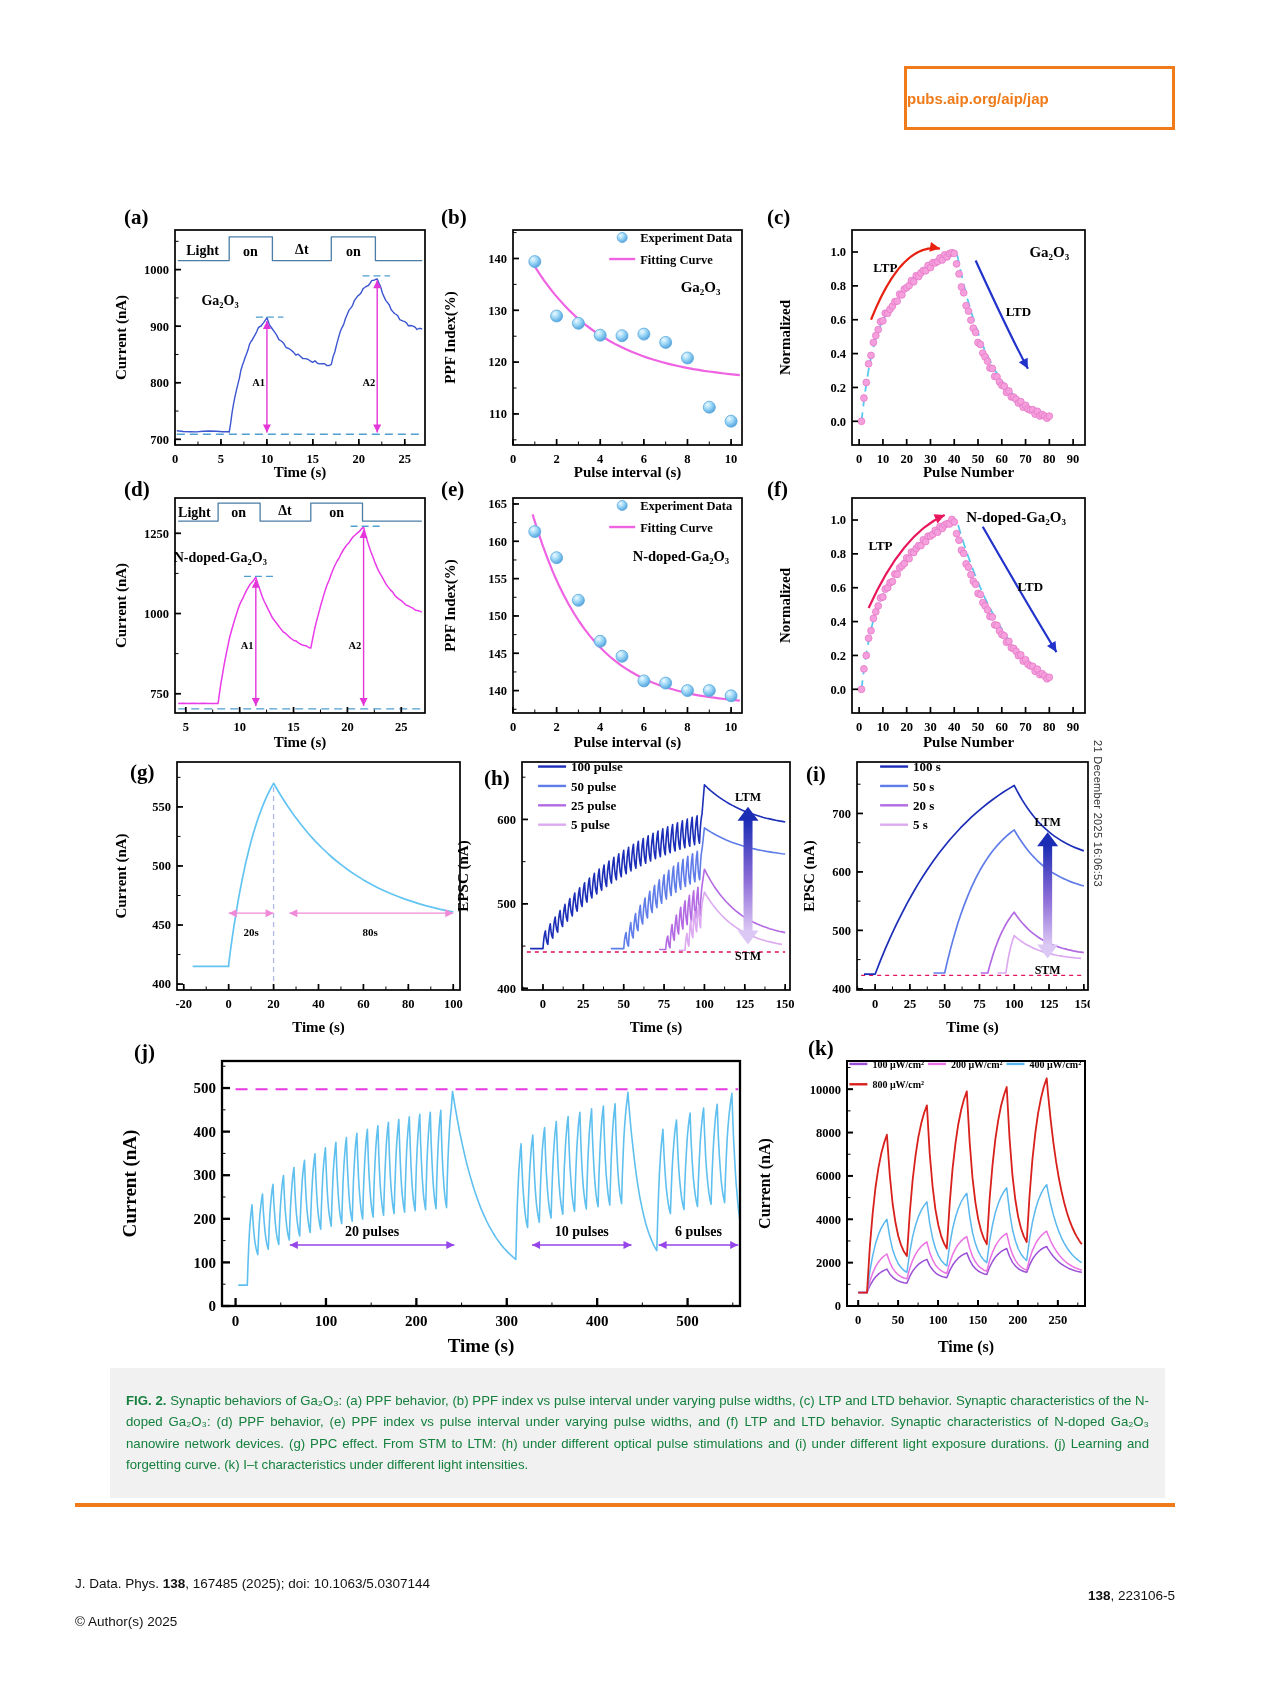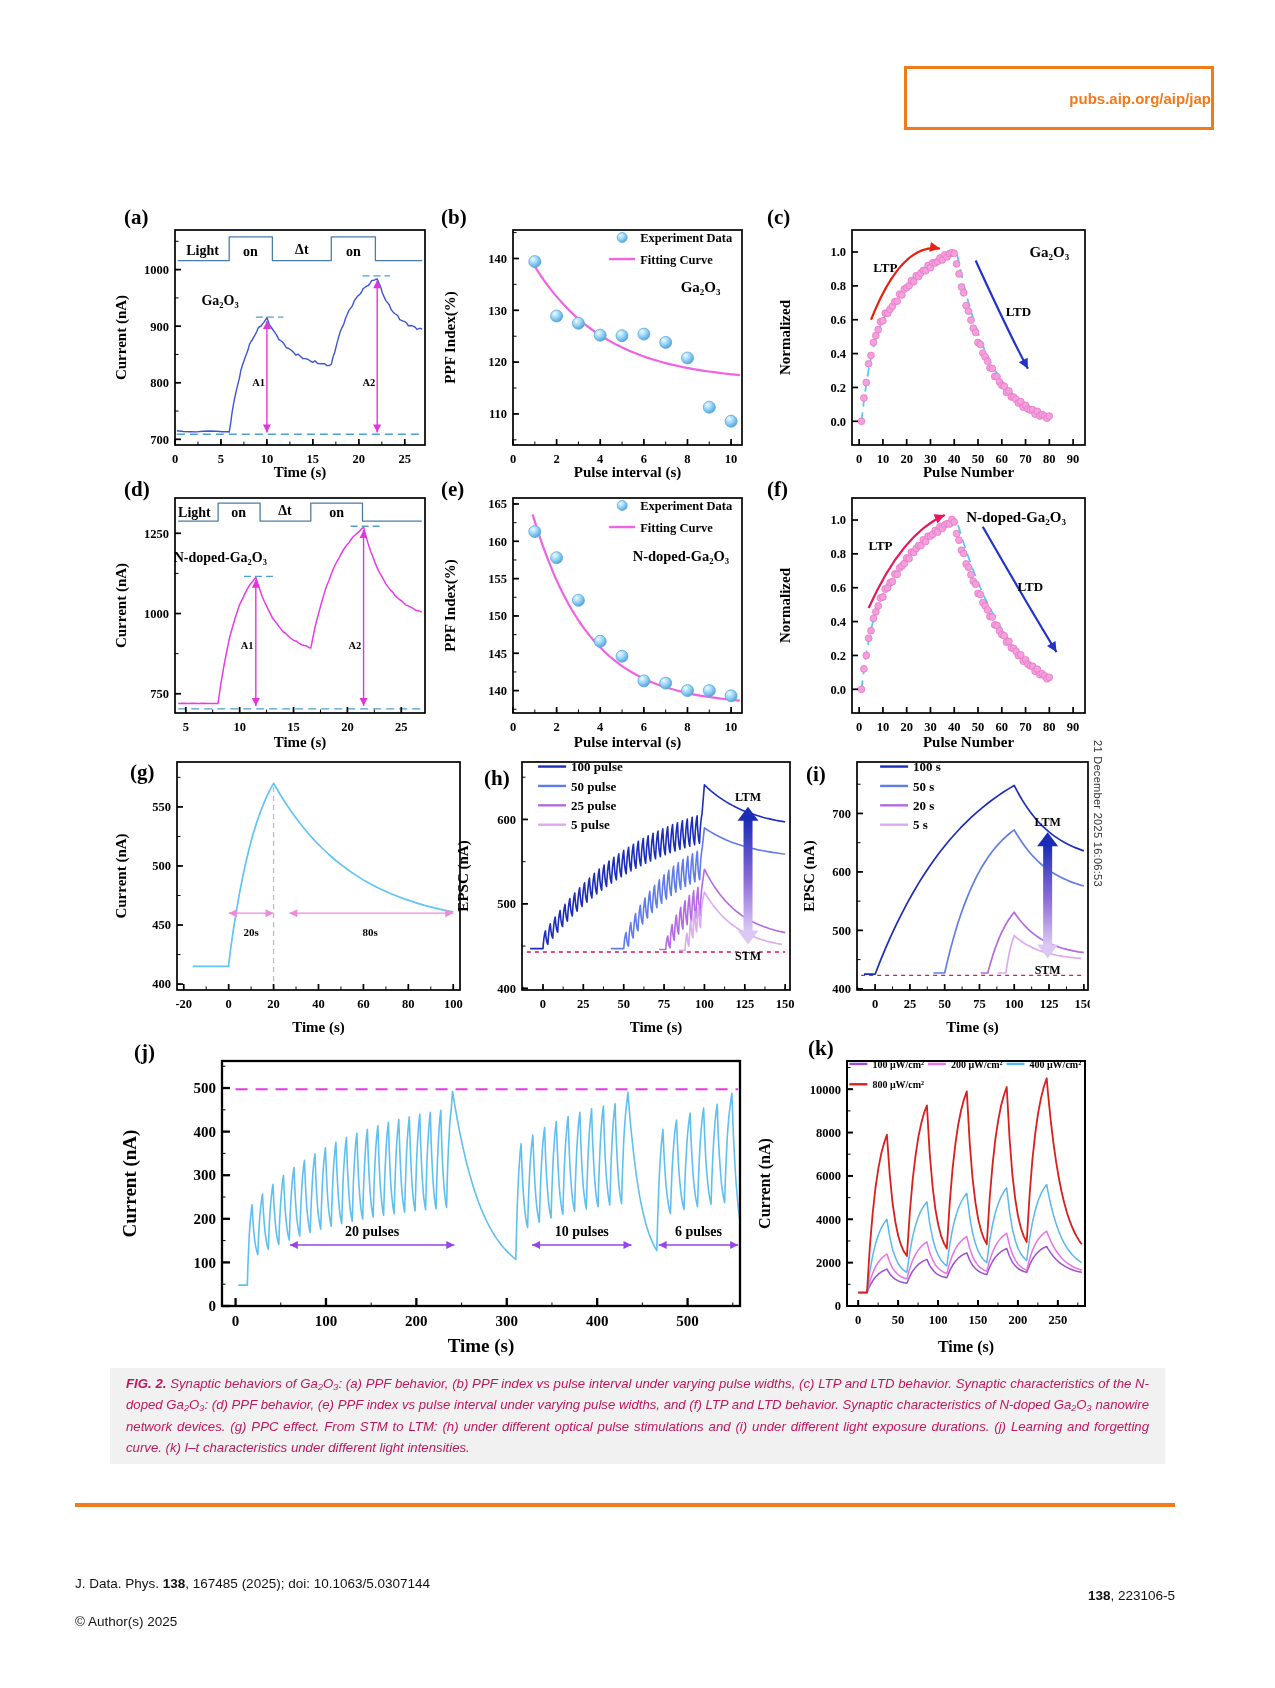--- a/index.html
+++ b/index.html
@@ -1,40 +1,40 @@
 <!DOCTYPE html>
 <html><head>
 <meta charset="utf-8">
 <style>
   html,body{margin:0;padding:0;background:#fff;}
   .page{position:relative;width:1275px;height:1688px;background:#fff;overflow:hidden;font-family:"Liberation Sans",sans-serif;}
   .hdr-bar{position:absolute;left:75px;top:66px;width:814px;height:64px;background:#EF7B1A;}
   .hdr-title{position:absolute;left:28px;top:7px;color:#fff;font-weight:bold;font-size:21px;line-height:25px;}
   .hdr-article{position:absolute;right:26px;top:24px;color:#fff;font-weight:bold;font-size:15px;letter-spacing:0.5px;}
-  .hdr-box{position:absolute;left:904px;top:66px;width:265px;height:58px;background:#fff;border:3px solid #EF7B1A;display:flex;align-items:center;justify-content:flex-end;padding-left:39px;}
+  .hdr-box{position:absolute;left:904px;top:66px;width:265px;height:58px;background:#fff;border:3px solid #EF7B1A;display:flex;align-items:center;justify-content:flex-start;}
   .hdr-box span{color:#EF7B1A;font-weight:bold;font-size:15px;}
   .panel{position:absolute;}
   .panel svg{position:absolute;left:0;top:0;}
   .plabel{position:absolute;font-family:"Liberation Serif",serif;font-weight:bold;font-size:21px;color:#000;z-index:3;}
   .p-a{left:110px;top:195px;width:330px;height:290px;}
   .p-b{left:435px;top:195px;width:320px;height:290px;}
   .p-c{left:765px;top:195px;width:322px;height:290px;}
   .p-d{left:110px;top:455px;width:330px;height:300px;}
   .p-e{left:435px;top:455px;width:320px;height:300px;}
   .p-f{left:765px;top:455px;width:322px;height:300px;}
   .p-g{left:110px;top:720px;width:355px;height:320px;}
   .p-h{left:452px;top:720px;width:345px;height:320px;}
   .p-i{left:800px;top:720px;width:290px;height:320px;}
   .p-j{left:110px;top:1040px;width:640px;height:320px;}
   .p-k{left:752px;top:1040px;width:338px;height:320px;}
   .p-a .plabel{left:14px;top:10px}.p-b .plabel{left:6px;top:10px}.p-c .plabel{left:2px;top:10px}
   .p-d .plabel{left:14px;top:22px}.p-e .plabel{left:6px;top:22px}.p-f .plabel{left:2px;top:22px}
   .p-g .plabel{left:20px;top:40px}.p-h .plabel{left:32px;top:46px}.p-i .plabel{left:6px;top:42px}
   .p-j .plabel{left:24px;top:0px}.p-k .plabel{left:56px;top:-4px}
-  .caption{position:absolute;left:110px;top:1368px;width:1023px;background:#f1f1f1;padding:5px 16px;font-size:13.2px;line-height:1.62;color:#be185d;text-align:justify;font-style:italic;}
+  .caption{position:absolute;left:110px;top:1368px;width:1023px;background:#f1f1f1;padding:22px 16px;font-size:13.2px;line-height:1.62;color:#15803d;text-align:justify;}
   .cap-pre{font-weight:bold;}
   .f-rule{position:absolute;left:75px;top:1503px;width:1100px;height:4px;background:#EF7B1A;}
   .f-left{position:absolute;left:75px;top:1576px;font-size:13.5px;color:#111;}
   .f-right{position:absolute;left:955px;top:1576px;width:220px;text-align:right;font-size:13.5px;color:#111;margin-top:12px;}
   .f-copy{position:absolute;left:75px;top:1614px;font-size:13.5px;color:#111;}
   .side-date{position:absolute;left:1092px;top:740px;height:170px;writing-mode:vertical-rl;font-size:11px;color:#333;letter-spacing:0.3px;}
 </style>
 </head>
 <body>
 

